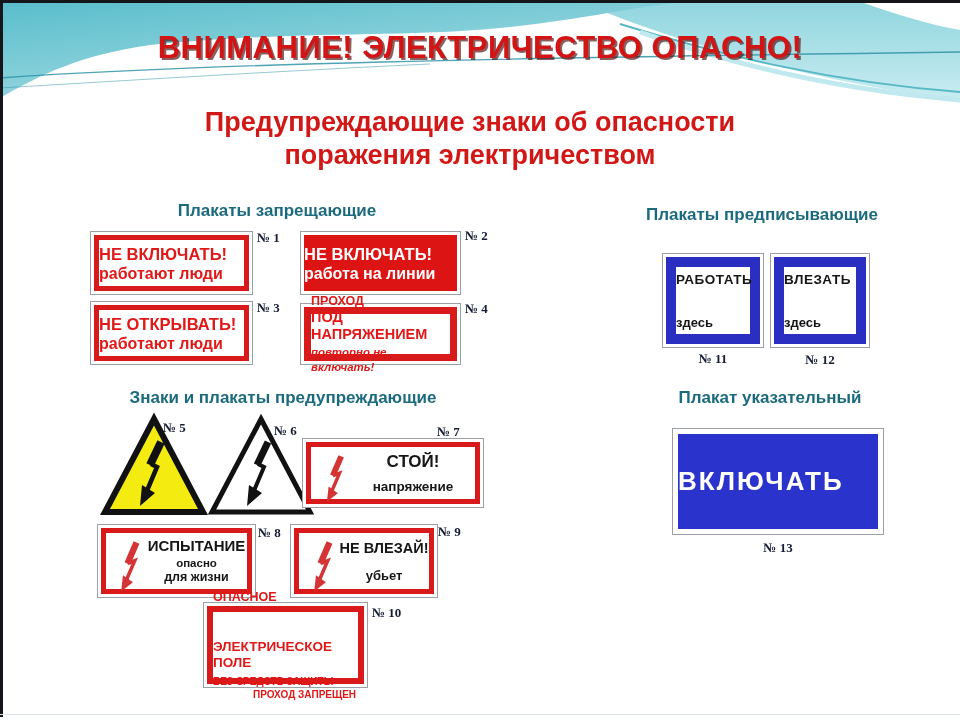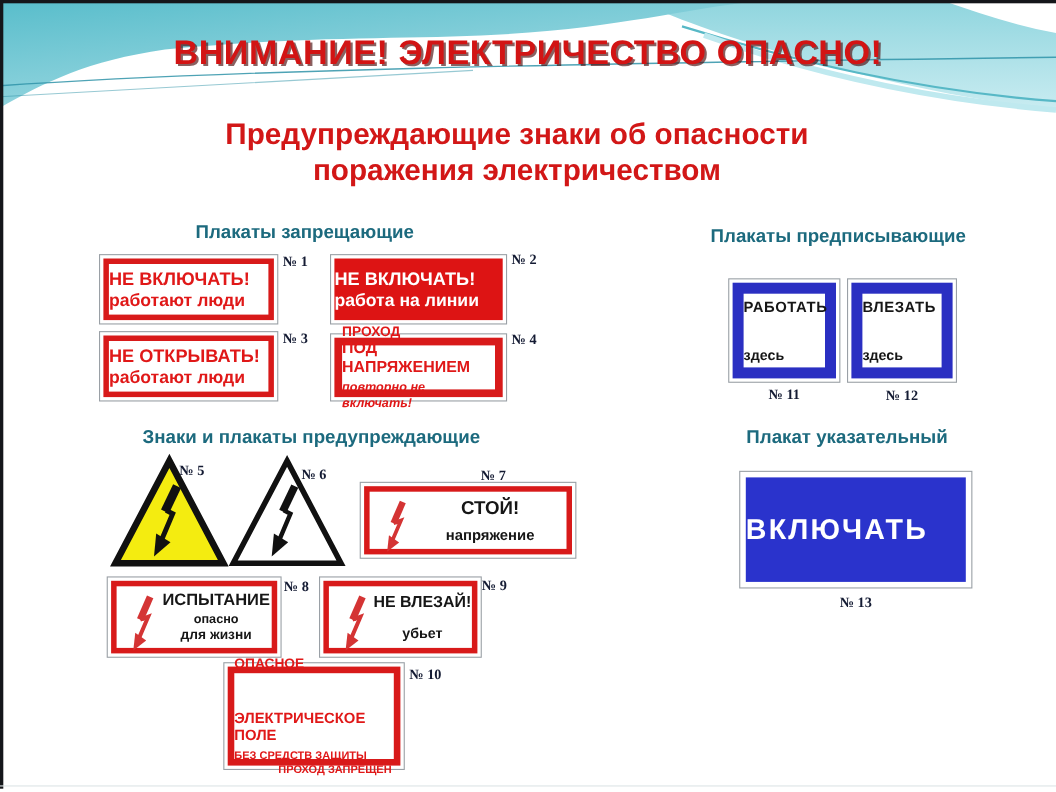--- a/index.html
+++ b/index.html
@@ -150,21 +150,21 @@
 <div class="abs num-label" style="left:163px;top:420px">№ 5</div>
 
 <svg class="abs" style="left:207px;top:412px" width="108" height="106" viewBox="0 0 108 104">
   <polygon points="54,6 103,99 5,99" fill="#ffffff" stroke="#111111" stroke-width="5"></polygon>
   <path d="M61,29 L50,52" stroke="#111111" stroke-width="7" fill="none"></path>
   <path d="M51,51 L57,54 L46,80" stroke="#111111" stroke-width="4" fill="none"></path>
   <polygon points="40,93 42,72 55,80" fill="#111111"></polygon>
 </svg>
 <div class="abs num-label" style="left:274px;top:423px">№ 6</div>
 
-<div class="abs plate" style="left:327px;top:438px;width:197px;height:70px">
+<div class="abs plate" style="left:302px;top:438px;width:182px;height:70px">
   <div class="fill red-frame" style="position:relative">
     <svg class="bolt-red" width="34" height="52" viewBox="0 0 36 62">
       <path d="M23,4 L13,27" stroke="#d43434" stroke-width="7" fill="none"></path>
       <path d="M13,27 L21,24 L12,45" stroke="#d43434" stroke-width="4" fill="none"></path>
       <polygon points="6,58 8,40 19,48" fill="#d43434"></polygon>
     </svg>
     <div class="side-text">
       <div class="s7-l1 black-text">СТОЙ!</div>
       <div class="s7-l2 black-text">напряжение</div>
     </div>
@@ -196,21 +196,21 @@
       <polygon points="6,58 8,40 19,48" fill="#d43434"></polygon>
     </svg>
     <div class="side-text">
       <div class="s9-l1 black-text">НЕ ВЛЕЗАЙ!</div>
       <div class="s9-l2 black-text">убьет</div>
     </div>
   </div>
 </div>
 <div class="abs num-label" style="left:438px;top:524px">№ 9</div>
 
-<div class="abs plate" style="left:203px;top:602px;width:165px;height:98px">
+<div class="abs plate" style="left:203px;top:602px;width:165px;height:86px">
   <div class="fill red-frame center-col" style="border-width:6px">
     <div class="s10-l1 red-text">ОПАСНОЕ</div>
     <div class="s10-l2 red-text">ЭЛЕКТРИЧЕСКОЕ ПОЛЕ</div>
     <div class="s10-l3 red-text">БЕЗ СРЕДСТВ ЗАЩИТЫ</div>
     <div class="s10-l4 red-text">ПРОХОД ЗАПРЕЩЕН</div>
   </div>
 </div>
 <div class="abs num-label" style="left:372px;top:605px">№ 10</div>
 
 <div class="abs plate" style="left:662px;top:253px;width:102px;height:95px">

